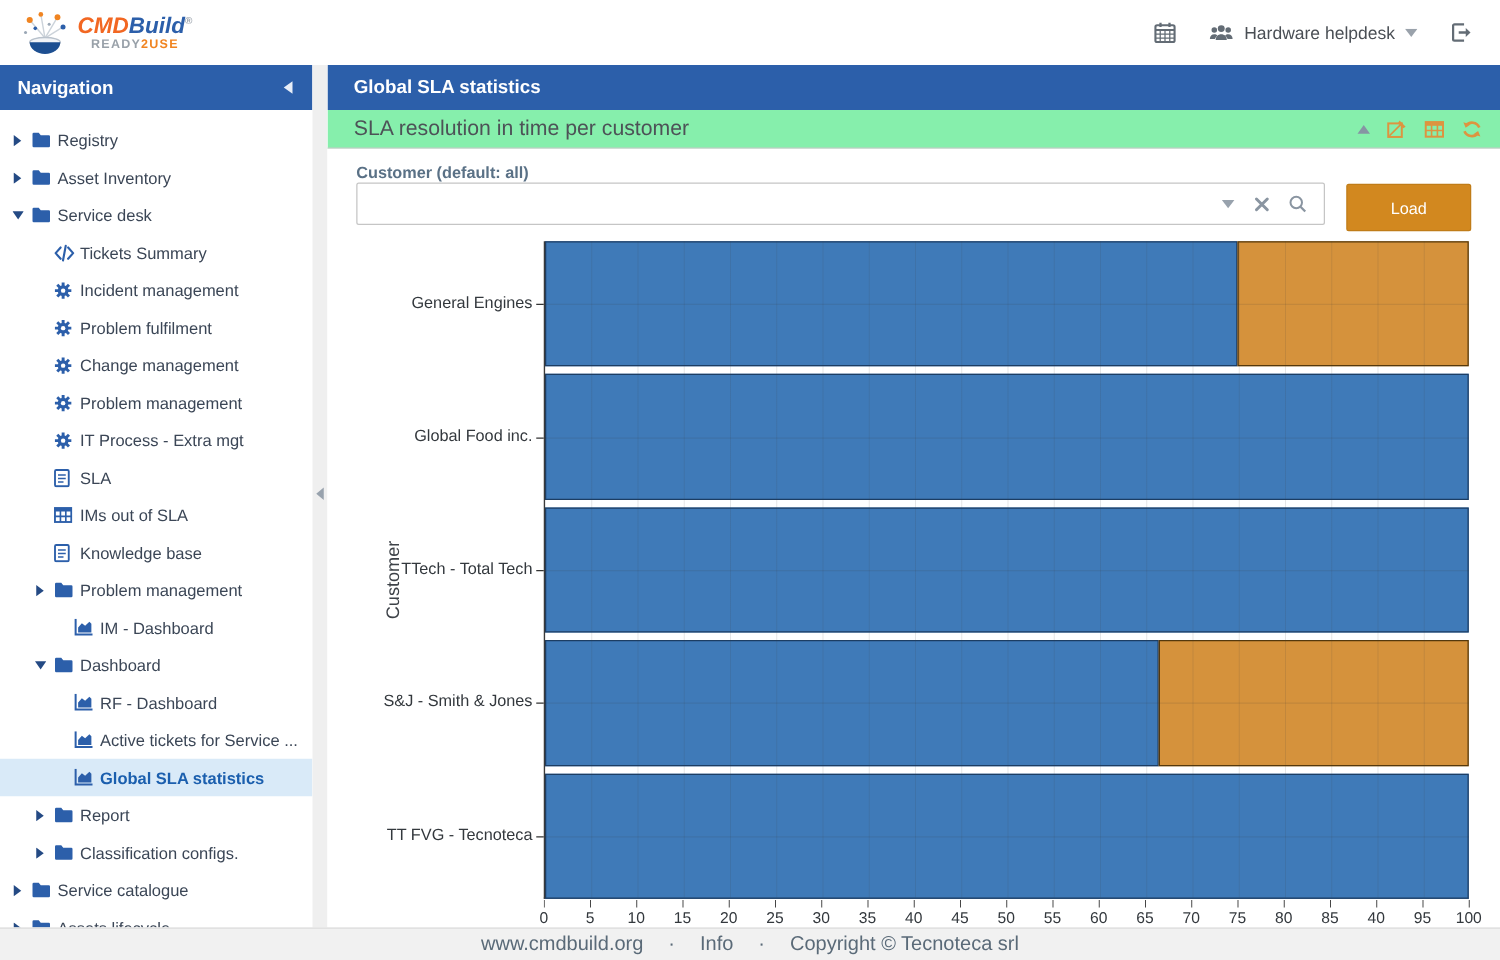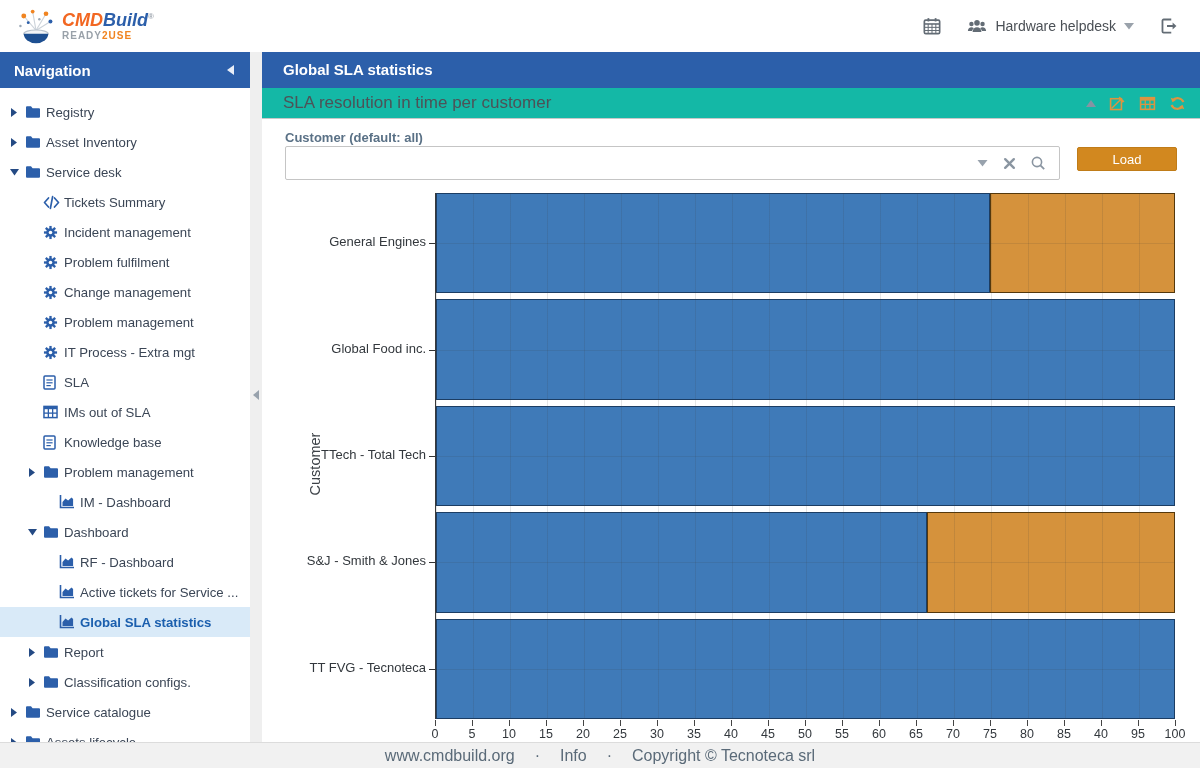--- a/index.html
+++ b/index.html
@@ -3,21 +3,21 @@
 <meta charset="utf-8">
 <style>
   * { margin:0; padding:0; box-sizing:border-box; }
   html,body { width:1200px; height:768px; }
   body { font-family:"Liberation Sans", sans-serif; background:#fff; overflow:hidden; }
   .app { position:relative; width:1200px; height:768px; overflow:hidden; background:#fff; }
 
   
   .topbar { position:absolute; left:0; top:0; width:1200px; height:52px; background:#fff; }
   .logo { position:absolute; left:16px; top:6px; display:flex; align-items:center; gap:6px; }
-  .logo-text { line-height:1; }
+  .logo-text { line-height:1;text-align:center; }
   .brand { font-size:18px; font-weight:bold; font-style:italic; letter-spacing:0; }
   .brand-cmd { color:#f26722; }
   .brand-build { color:#2c5faa; }
   .brand-reg { color:#9aa2ab; font-size:8px; vertical-align:super; font-style:normal; }
   .tagline { font-size:10px; font-weight:bold; letter-spacing:1px; margin-top:2px; }
   .tag-ready { color:#99a1a9; }
   .tag-2 { color:#f08421; }
   .tag-use { color:#f08421; }
   .topbar-right { position:absolute; right:22px; top:0; height:52px; display:flex; align-items:center; gap:26px; }
   .tb-item { display:flex; align-items:center; gap:8px; cursor:pointer; }
@@ -39,33 +39,33 @@
   .tree-row.selected { background:#d9eaf8; }
   .tree-row.selected .tree-label { color:#1b5fae; font-weight:bold; }
 
   
   .splitter { position:absolute; left:250px; top:52px; width:12px; bottom:26px; background:#efefef; }
   .split-handle { position:absolute; left:3px; top:338px; width:0; height:0; border-top:5px solid transparent; border-bottom:5px solid transparent; border-right:6px solid #98a2ad; cursor:pointer; }
 
   
   .main { position:absolute; left:262px; top:52px; right:0; bottom:26px; background:#fff; overflow:hidden; }
   .main-titlebar { height:36px; background:#2c5faa; color:#fff; font-size:15px; font-weight:bold; line-height:36px; padding-left:21px; }
-  .panel-header { height:31px; background:#14b8a6; border-bottom:1px solid #c8c8c8; position:relative; }
+  .panel-header { height:31px; background:#86efac; border-bottom:1px solid #c8c8c8; position:relative; }
   .panel-title { font-size:17px; color:#4d5257; line-height:30px; padding-left:21px; display:inline-block; }
   .panel-tools { position:absolute; right:14px; top:0; height:30px; display:flex; align-items:center; gap:13px; }
   .tool { cursor:pointer; display:flex; align-items:center; }
   .tri-up-grey { width:0; height:0; border-left:5px solid transparent; border-right:5px solid transparent; border-bottom:7px solid #8694a3; }
 
   .dashboard { position:absolute; left:0; top:67px; right:0; bottom:0; background:#fff; }
   .filter-label { position:absolute; left:23px; top:11px; font-size:13px; font-weight:bold; color:#5a7186; }
   .filter-field { position:absolute; left:23px; top:27px; width:775px; height:34px; }
   .filter-input { width:100%; height:100%; border:1px solid #c5c5c5; border-radius:2px; padding:0 90px 0 8px; font-size:13px; color:#333; outline:none; }
   .field-ic { position:absolute; top:0; height:34px; display:flex; align-items:center; cursor:pointer; }
   .ic-caret { right:72px; } .ic-x { right:44px; } .ic-search { right:14px; }
-  .load-btn { position:absolute; left:815px; top:28px; width:100px; height:24px; background:#d2881f; border:1px solid #c07c18; border-radius:2px; color:#fff; font-size:13px; font-family:"Liberation Sans",sans-serif; cursor:pointer; }
+  .load-btn { position:absolute; left:815px; top:28px; width:100px; height:38px; background:#d2881f; border:1px solid #c07c18; border-radius:2px; color:#fff; font-size:13px; font-family:"Liberation Sans",sans-serif; cursor:pointer; }
 
   
   .chart { position:absolute; inset:0; }
   .ylabel { position:absolute; left:22px; top:337px; transform:rotate(-90deg); transform-origin:center; font-size:14.5px; color:#3d4248; white-space:nowrap; }
   .cat-label { position:absolute; left:0; width:164px; text-align:right; font-size:13px; color:#33383d; white-space:nowrap; }
   .ytick { position:absolute; left:167px; width:6px; height:1px; background:#333; }
   .plot { position:absolute; left:173px; top:74px; width:740px; height:526px; border-left:1px solid #3a3a3a; border-bottom:1px solid #3a3a3a; }
   .bar-row { position:absolute; left:0; width:100%; display:flex; z-index:2; }
   .seg { height:100%; }
   .vgrid { position:absolute; inset:0; z-index:3; pointer-events:none;

